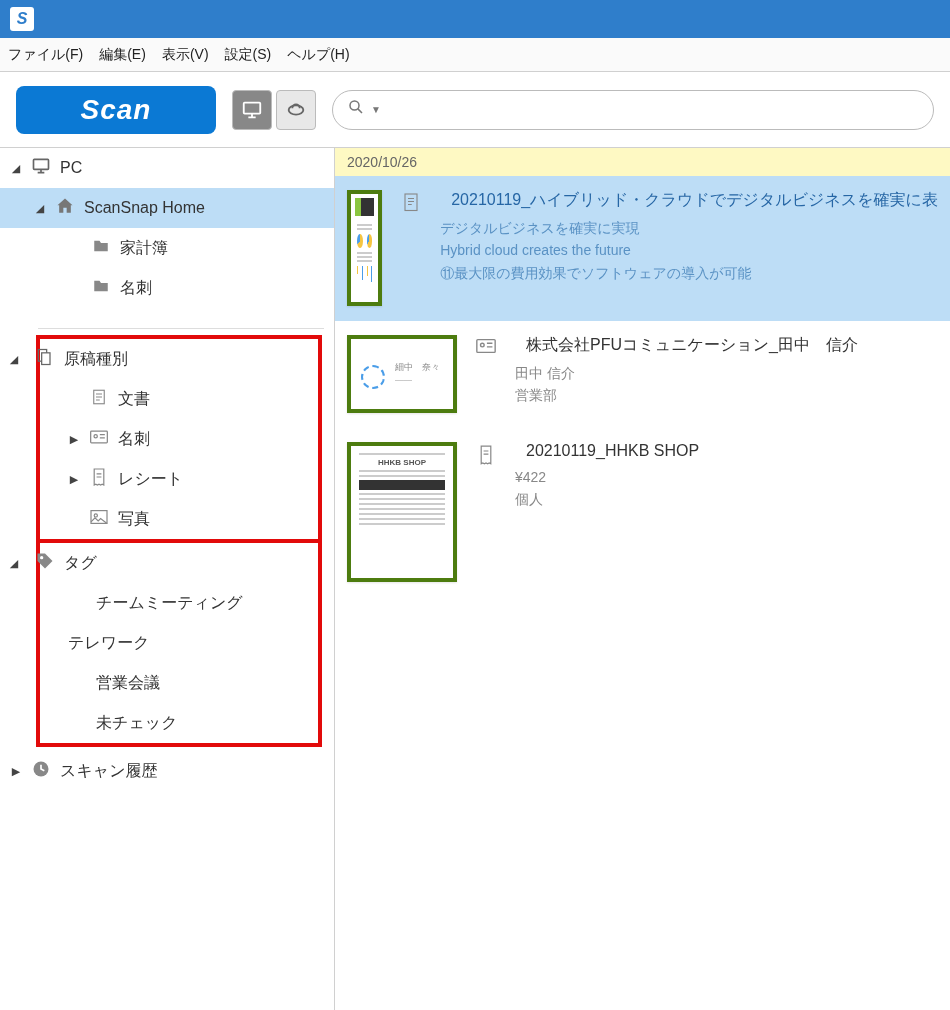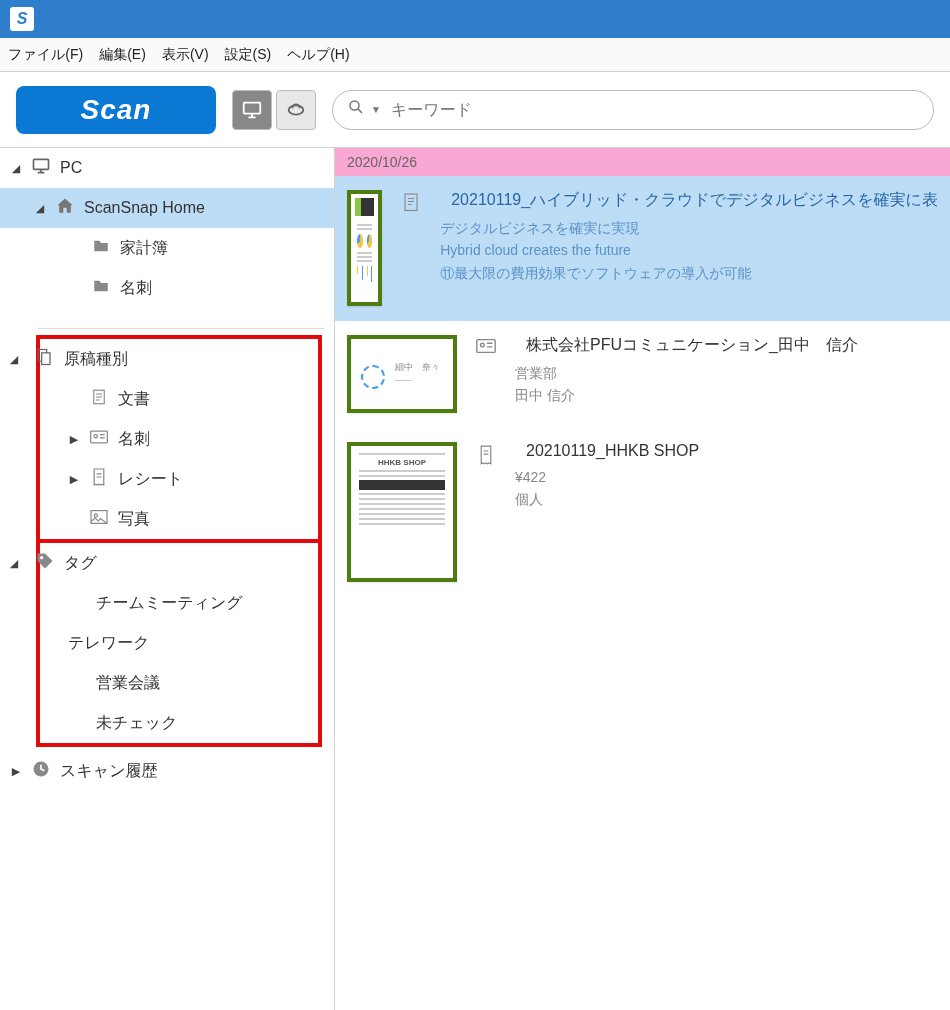--- a/index.html
+++ b/index.html
@@ -147,21 +147,21 @@
   border: 4px solid #e20a0a;
   margin: 4px 12px 0 36px;
 }
 
 .main {
   flex: 1;
   background: #fff;
   overflow: hidden;
 }
 .date-header {
-  background: #f9a8d4;
+  background: #fef9c3;
   height: 28px;
   display: flex;
   align-items: center;
   padding: 0 12px;
   color: #666;
   font-size: 14px;
 }
 .item {
   display: flex;
   padding: 14px 12px;
@@ -256,21 +256,20 @@
     </button>
   </div>
   <div class="search">
     <span class="mag">
       <svg width="18" height="18" viewBox="0 0 24 24" fill="none" stroke="#777" stroke-width="2">
           <circle cx="10" cy="10" r="6"></circle>
           <path d="m20 20-5.5-5.5"></path>
         </svg>
     </span>
     <span class="drop">▼</span>
-    <input placeholder="キーワード" style="">
   </div>
 </div>
 
 <div class="body">
 
   <div class="sidebar">
     <div class="tree-row">
       <span class="exp">◢</span>
       <span class="ic">
         <svg width="20" height="20" viewBox="0 0 24 24" fill="none" stroke="#666" stroke-width="2">
@@ -446,22 +445,22 @@
       <span class="type-ic">
         <svg width="22" height="18" viewBox="0 0 24 18" fill="none" stroke="#888" stroke-width="1.5">
             <rect x="2" y="2" width="20" height="14" rx="1"></rect>
             <circle cx="8" cy="8" r="2"></circle>
             <path d="M13 6h6M13 10h6"></path>
           </svg>
       </span>
       <div class="meta">
         <div class="title">株式会社PFUコミュニケーション_田中　信介</div>
         <div class="sub">
+          <div>田中 信介</div>
           <div>営業部</div>
-          <div>田中 信介</div>
         </div>
       </div>
     </div>
 
     <div class="item">
       <div class="thumb receipt">
         <div class="r-line"></div>
         <div class="r-title">HHKB SHOP</div>
         <div class="r-line"></div>
           <div class="r-line"></div>

